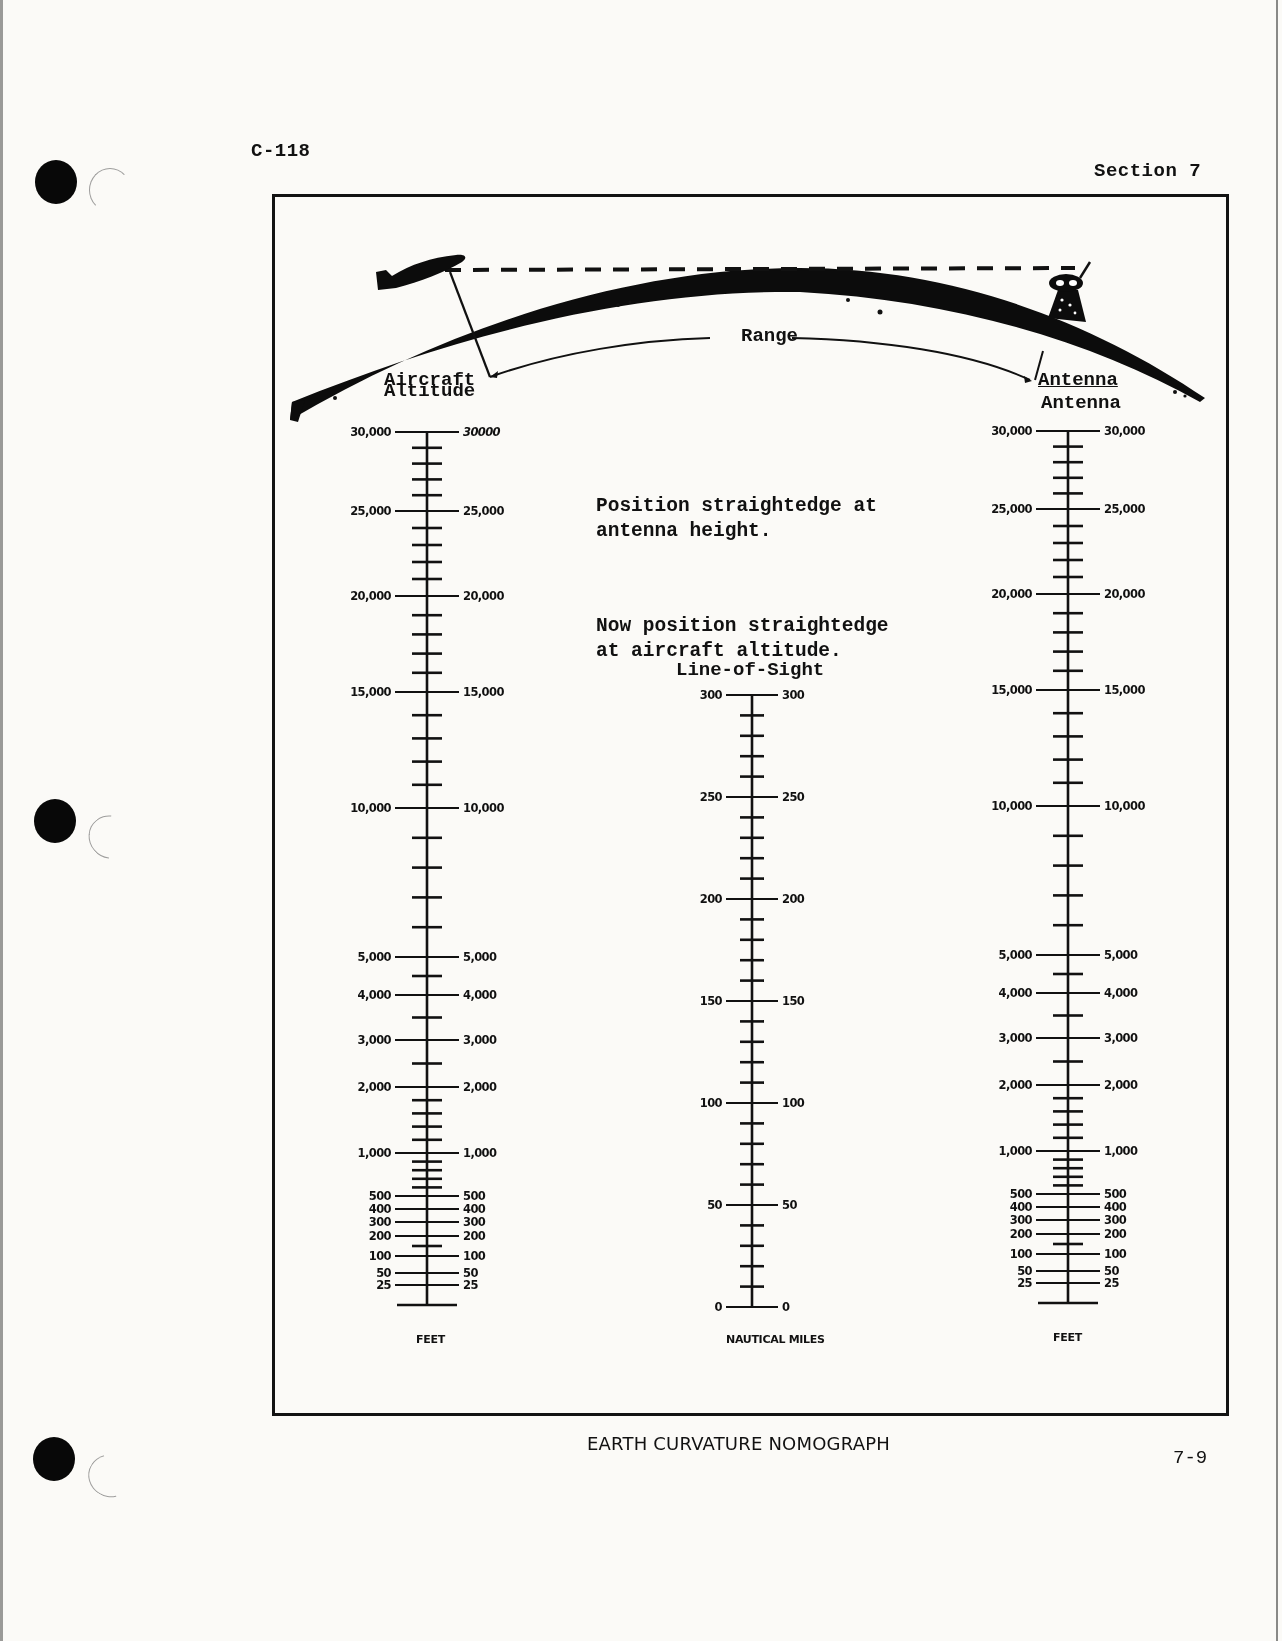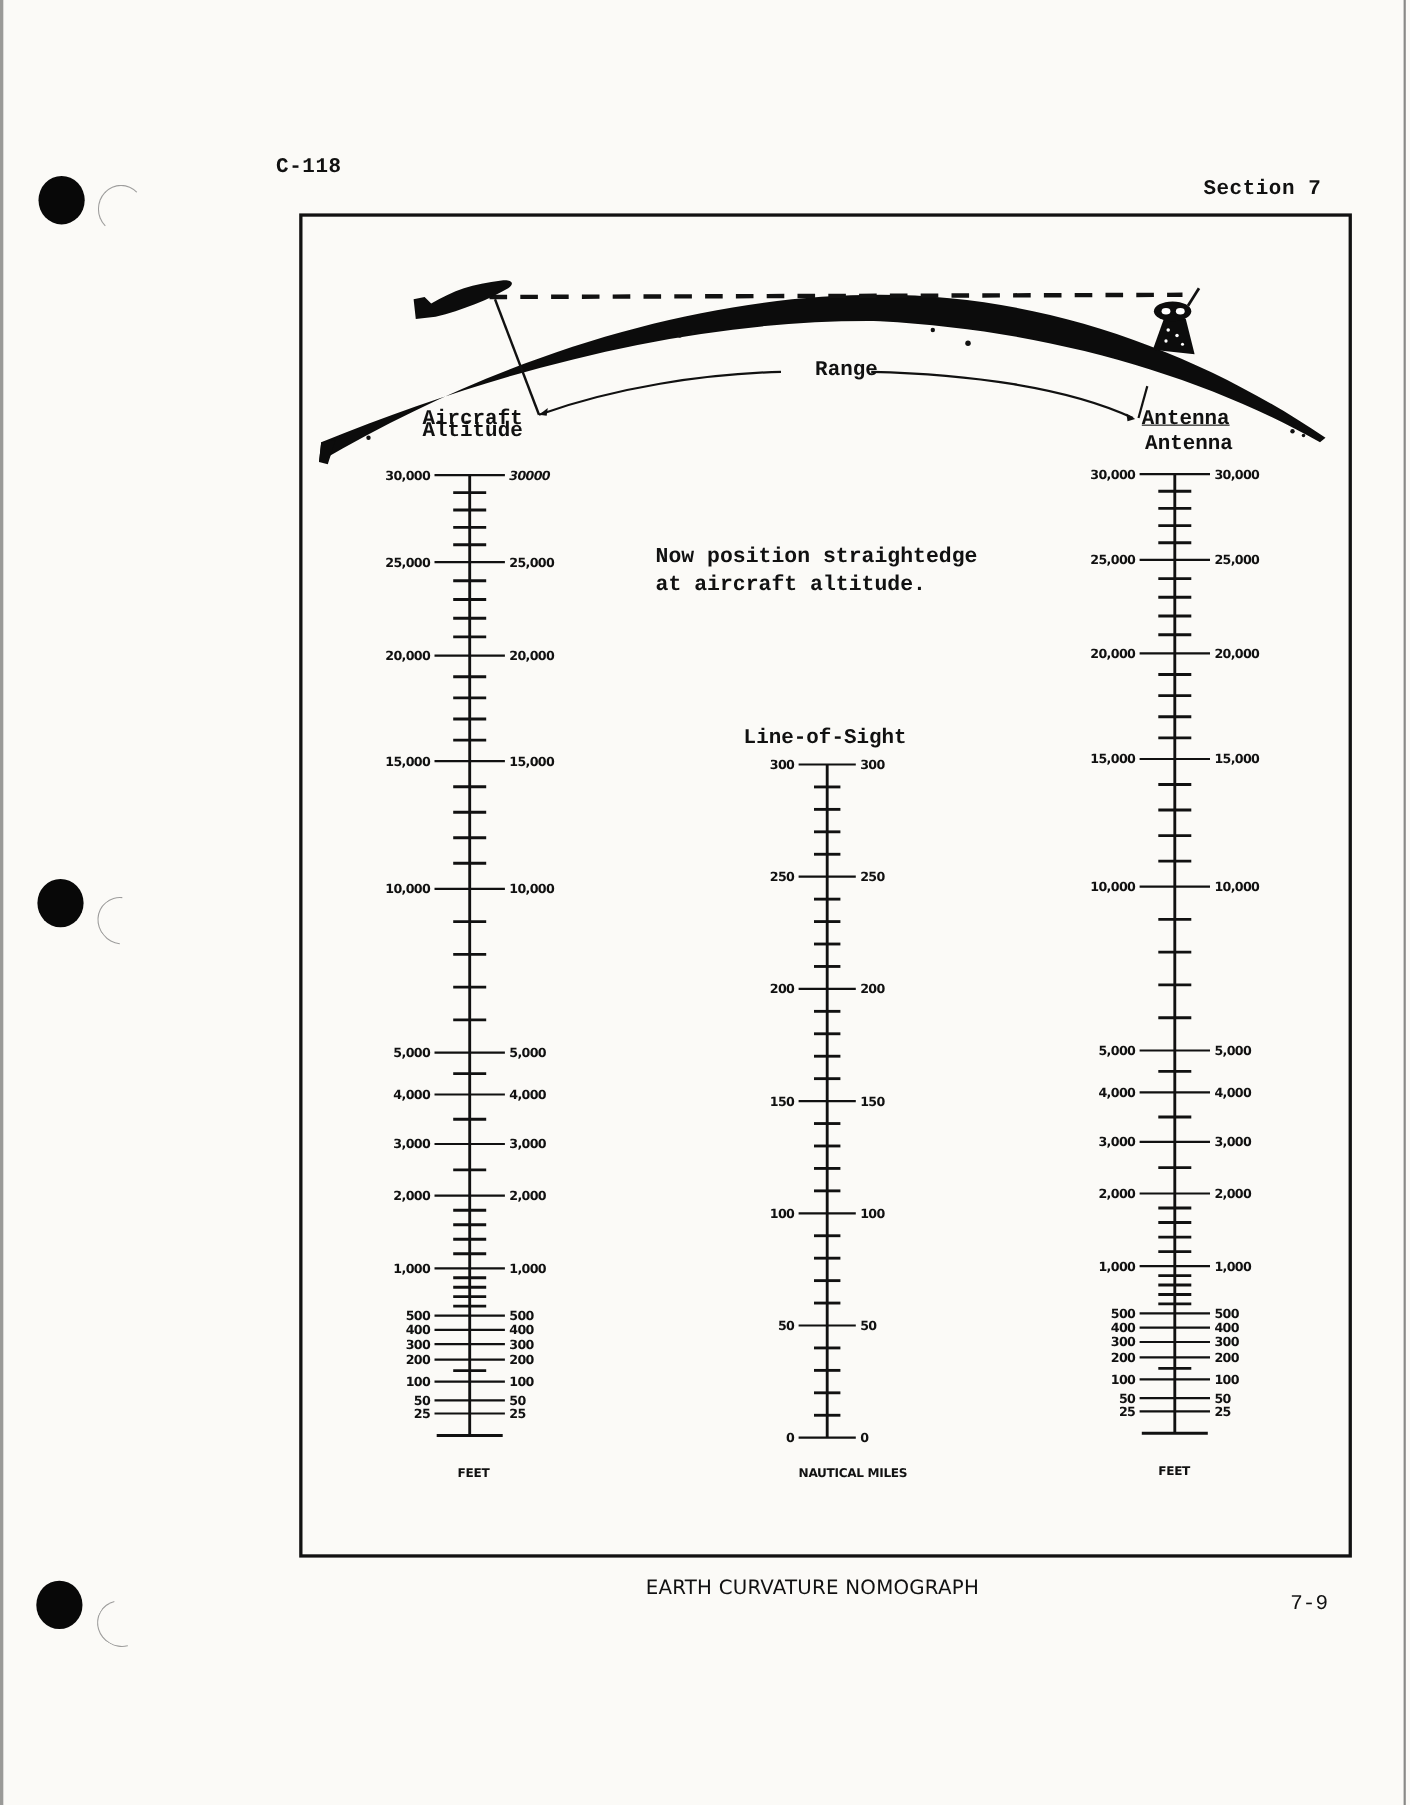--- a/index.html
+++ b/index.html
@@ -221,20 +221,22 @@
     </g>
 </svg>
 
 <div class="scale-title" style="left:741px;top:324px;">Range</div>
 <div class="scale-title" style="left:384px;top:368px;">Aircraft</div>
 <div class="scale-title" style="left:384px;top:379px;">Altitude</div>
 <div class="scale-title" style="left:1038px;top:368px;text-decoration:underline;">Antenna</div>
 <div class="scale-title" style="left:1041px;top:391px;">Antenna</div>
 
 <div class="instr">
+  <p>Position straightedge at
+antenna height.</p>
   <p>Now position straightedge
 at aircraft altitude.</p>
 </div>
 
 <div class="scale-title" style="left:676px;top:658px;">Line-of-Sight</div>
 
 <div id="labels">
     <div class="tick-label l" style="right: 891px; top: 426px;">30,000</div>
     <div class="tick-label r" style="left: 463px; top: 426px; font-style: italic;">30000</div>
     <div class="tick-label l" style="right: 891px; top: 505px;">25,000</div>

